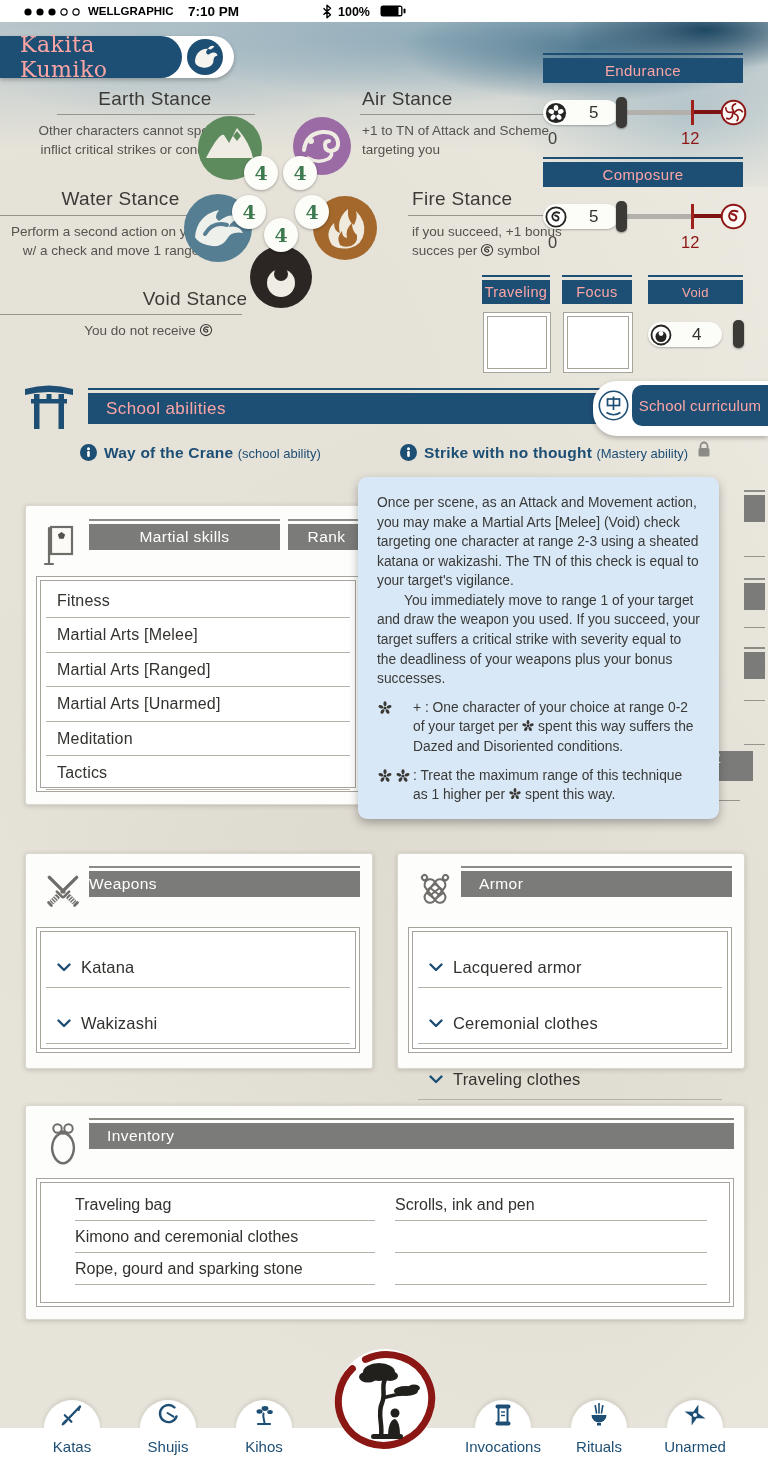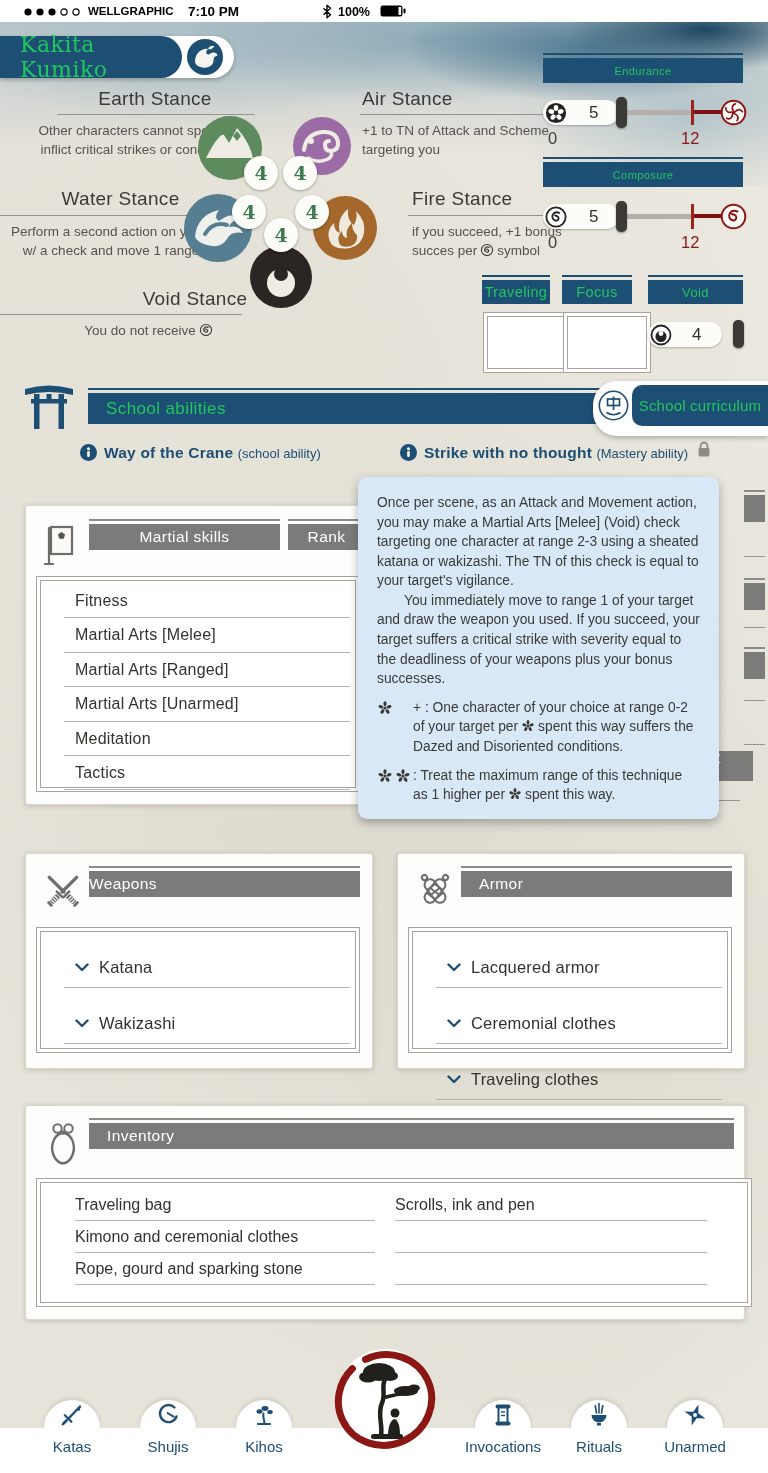--- a/index.html
+++ b/index.html
@@ -16,28 +16,28 @@
   .sb-txt{font-weight:bold;color:#000;}
   
   .wash{left:0;top:22px;width:768px;height:165px;z-index:0;
     background:
       radial-gradient(190px 55px at 705px 8px, rgba(23,66,94,.95), rgba(23,66,94,0) 72%),
       radial-gradient(260px 75px at 590px 26px, rgba(47,98,128,.75), rgba(47,98,128,0) 72%),
       radial-gradient(330px 85px at 430px 18px, rgba(110,150,172,.6), rgba(110,150,172,0) 75%),
       radial-gradient(300px 95px at 190px 30px, rgba(140,172,190,.45), rgba(140,172,190,0) 75%),
       radial-gradient(240px 120px at 690px 95px, rgba(120,158,180,.40), rgba(120,158,180,0) 75%),
       linear-gradient(to bottom, rgba(128,160,180,.45), rgba(235,232,223,0) 78%);}
-  .navy{background:#1d4e74;color:#22c55e;}
+  .navy{background:#1d4e74;color:#fca5a5;}
   .topline{background:#1d4e74;height:2px;}
-  .hdrbar{display:flex;align-items:center;justify-content:center;font-size:11px;letter-spacing:.4px;}
+  .hdrbar{display:flex;align-items:center;justify-content:center;font-size:15px;letter-spacing:.4px;}
   .grayline{background:#8d8b86;height:2px;}
   .graybar{background:#7b7b79;color:#fff;display:flex;align-items:center;font-size:15.5px;letter-spacing:.4px;}
   .card{position:absolute;background:#fdfdfb;border:1px solid #dbd8d0;border-radius:3px;
     box-shadow:0 1px 5px rgba(60,55,40,.22);z-index:10;}
-  .obox{position:absolute;background:#fff;border:1px solid #a8a49c;padding-left:18px;}
+  .obox{position:absolute;background:#fff;border:1px solid #a8a49c;}
   .obox::before{content:"";position:absolute;inset:3px;border:1px solid #a8a49c;pointer-events:none;}
   .stance-title{font-size:19px;letter-spacing:.3px;color:#3c3a36;}
   .hr1{height:1px;background:#97948e;}
   .stance-desc{font-size:13.5px;line-height:1.42;color:#55534f;}
   .vbadge{width:34px;height:34px;border-radius:50%;background:#fcfcf9;box-shadow:0 1px 3px rgba(0,0,0,.3);
     display:flex;align-items:center;justify-content:center;font-family:"DejaVu Serif",serif;
     font-weight:bold;font-size:19px;color:#3e7a4f;z-index:6;}
   .pill{background:#fcfcf9;border-radius:13px;box-shadow:0 1px 2px rgba(0,0,0,.25);
     display:flex;align-items:center;z-index:5;}
   .pillval{font-size:17px;color:#33312d;}

